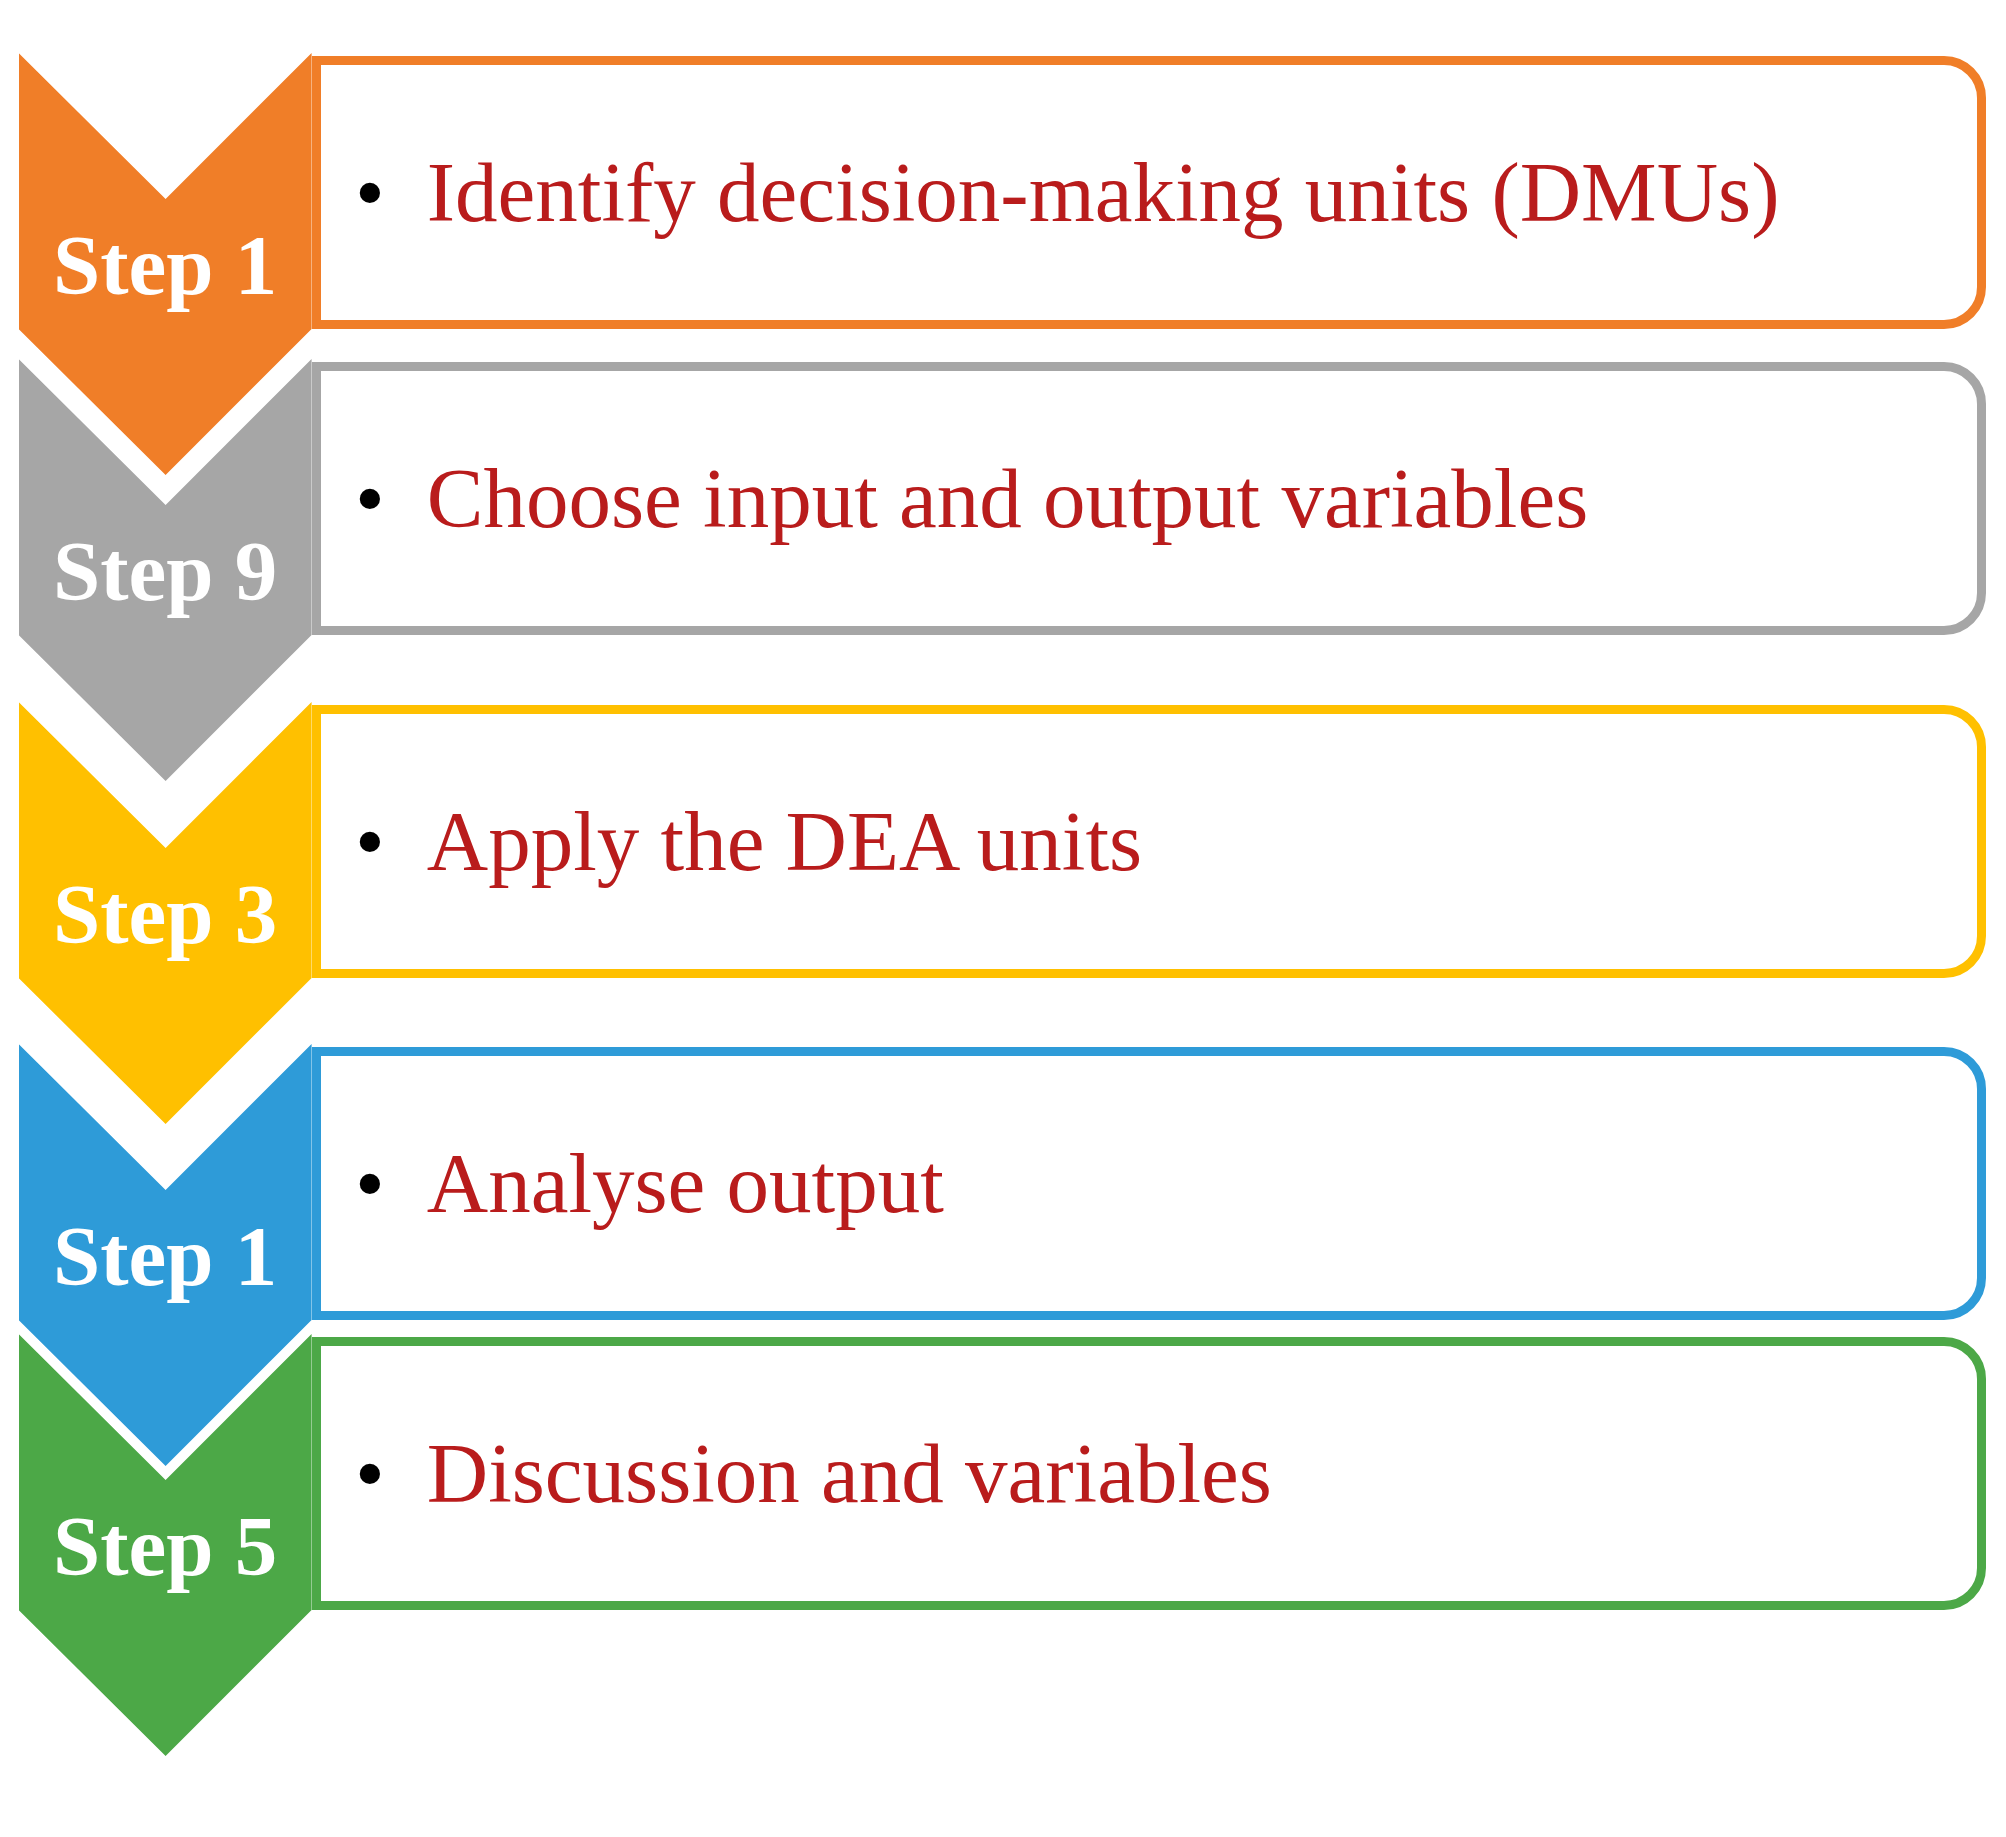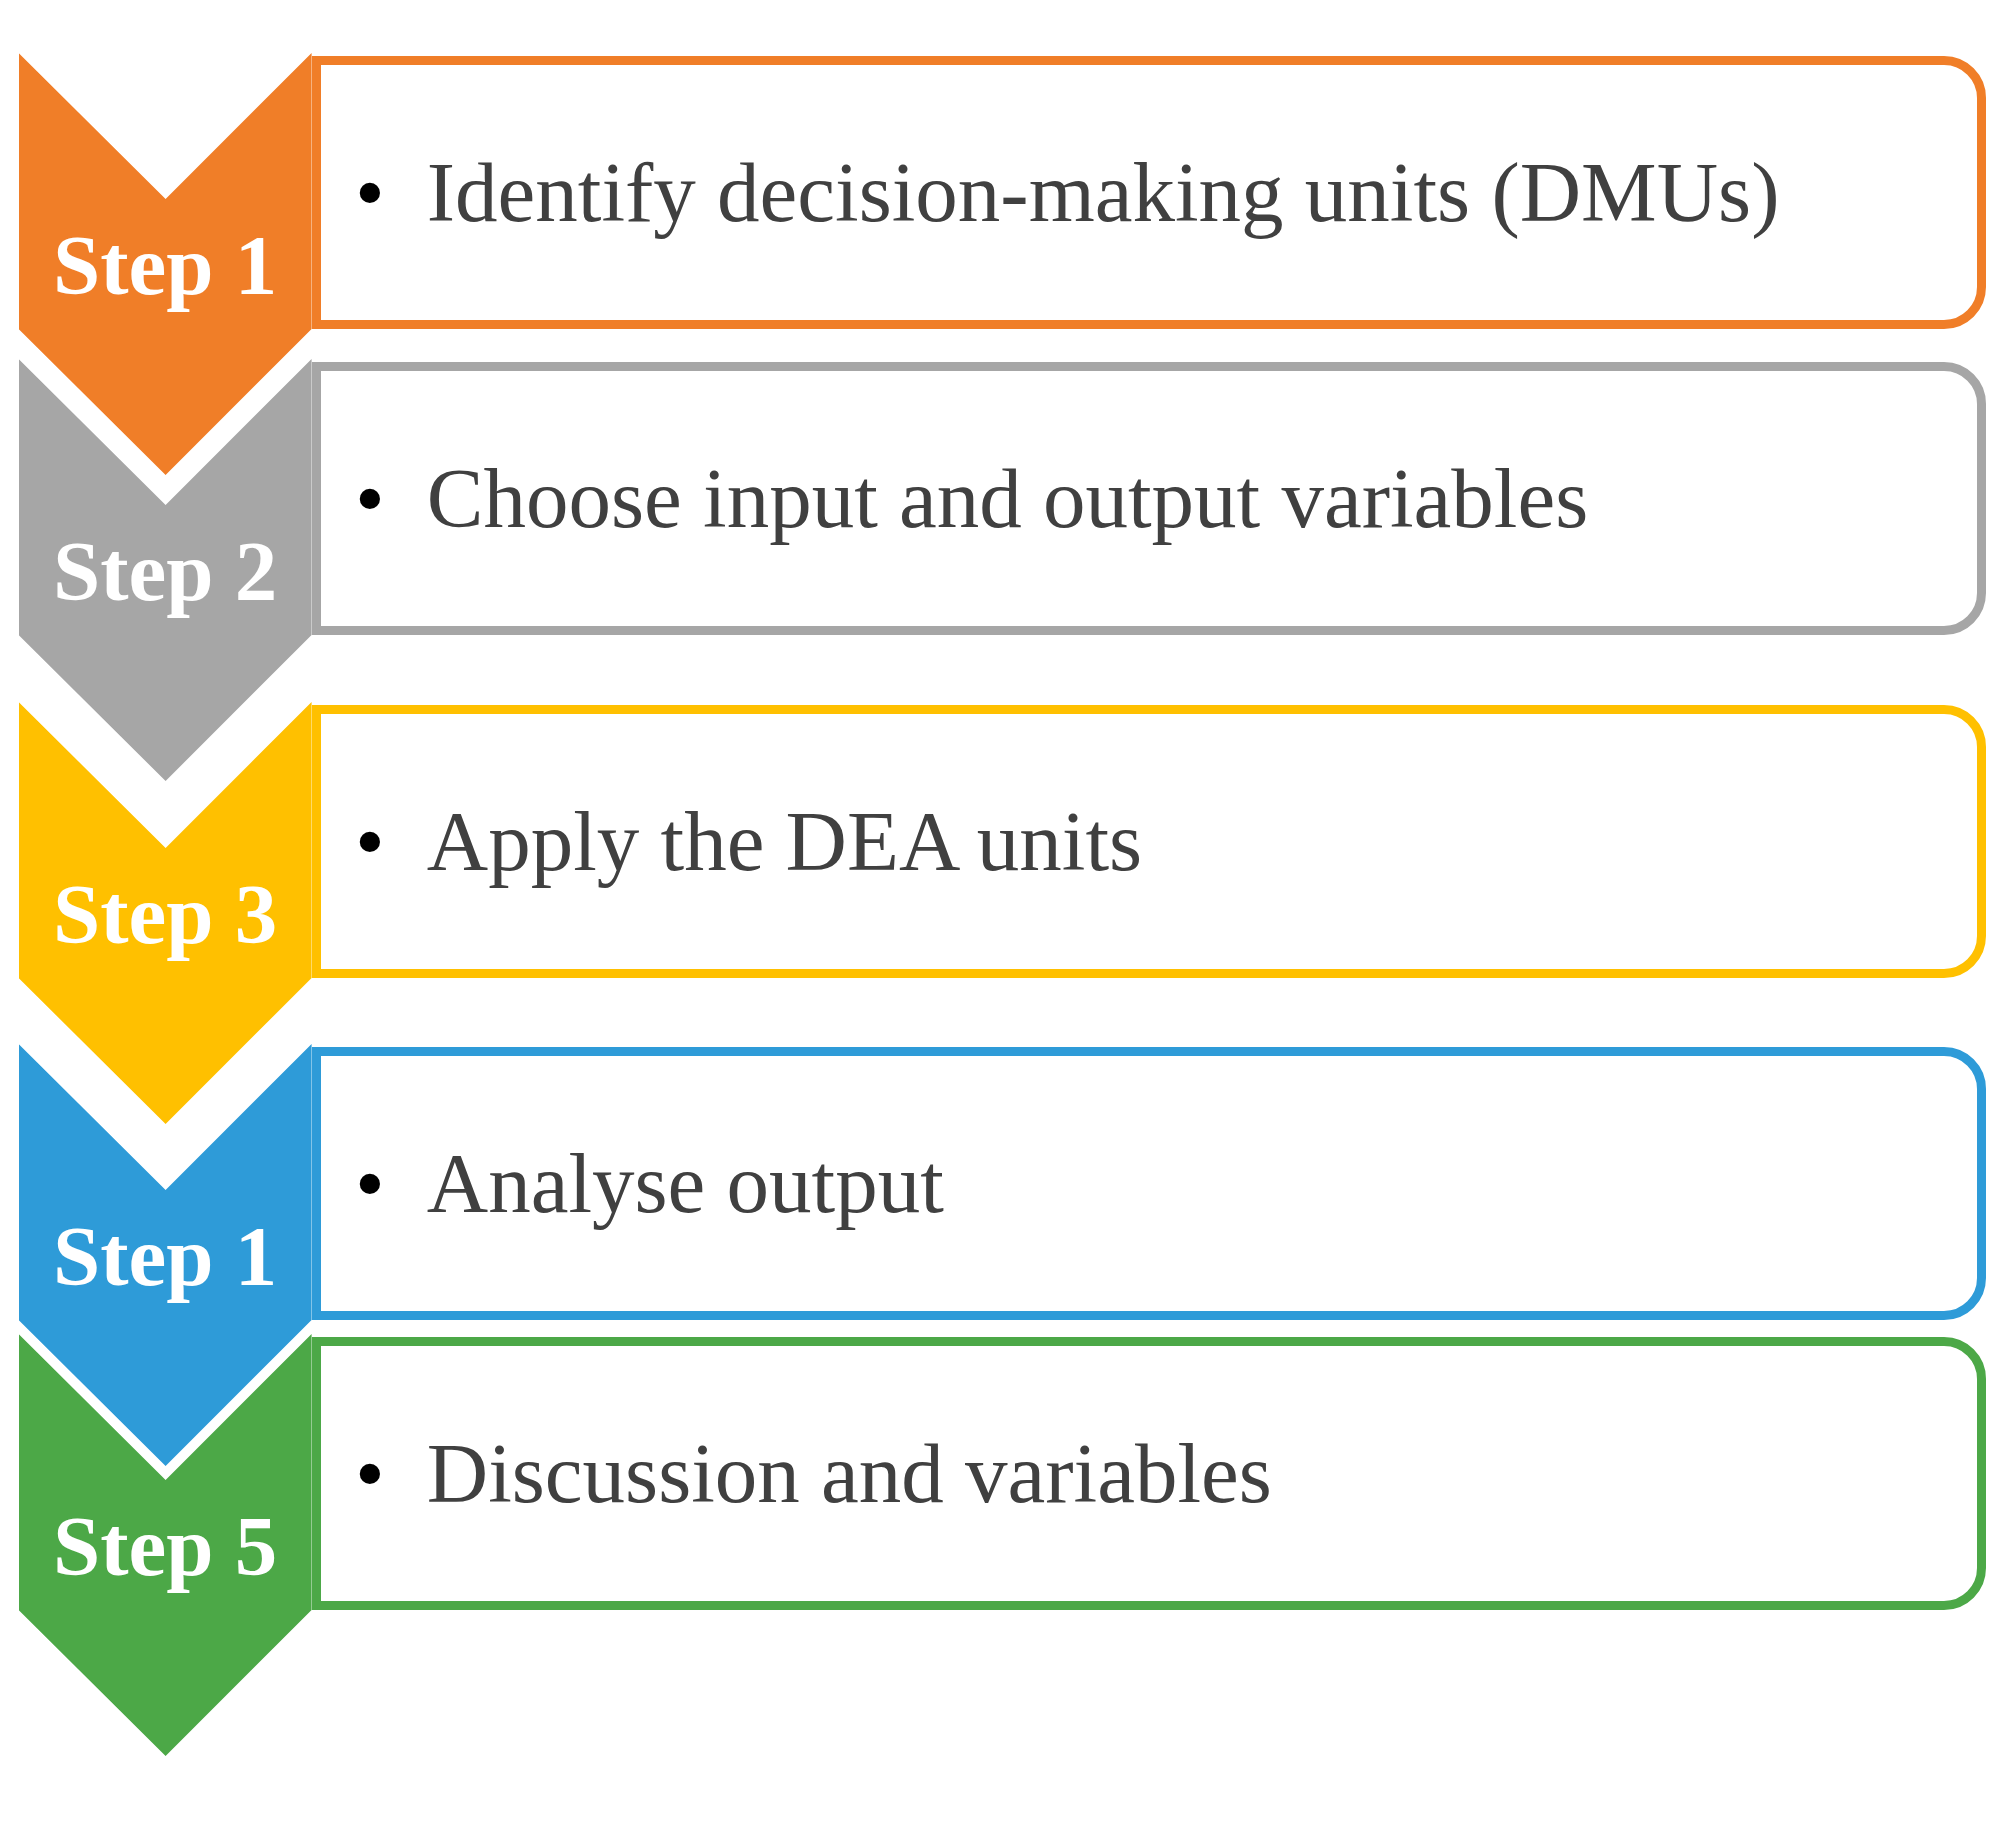--- a/index.html
+++ b/index.html
@@ -71,21 +71,21 @@
   .bullet {
     font-size: 85px;
     line-height: 85px;
     color: #000000;
     margin-right: 42px;
     flex: 0 0 auto;
   }
   .box-text {
     font-size: 85px;
     line-height: 93px;
-    color: #404040;
+    color: #b91c1c;
     white-space: nowrap;
     flex: 0 0 auto;
     text-align: right;
   }
 </style>
 </head>
 <body>
 
 <div id="canvas">
 
@@ -94,21 +94,21 @@
       <div class="step-label">Step 1</div>
     </div>
     <div class="box" style="--c: #F07E28;">
       <span class="bullet">•</span>
       <span class="box-text">Identify decision-making units (DMUs)</span>
     </div>
   </div>
 
   <div class="row row-1">
     <div class="chev" style="--c: #A6A6A6;">
-      <div class="step-label">Step 2</div>
+      <div class="step-label">Step 9</div>
     </div>
     <div class="box" style="--c: #A6A6A6;">
       <span class="bullet">•</span>
       <span class="box-text">Choose input and output variables</span>
     </div>
   </div>
 
   <div class="row row-2">
     <div class="chev" style="--c: #FFC000;">
       <div class="step-label">Step 3</div>

